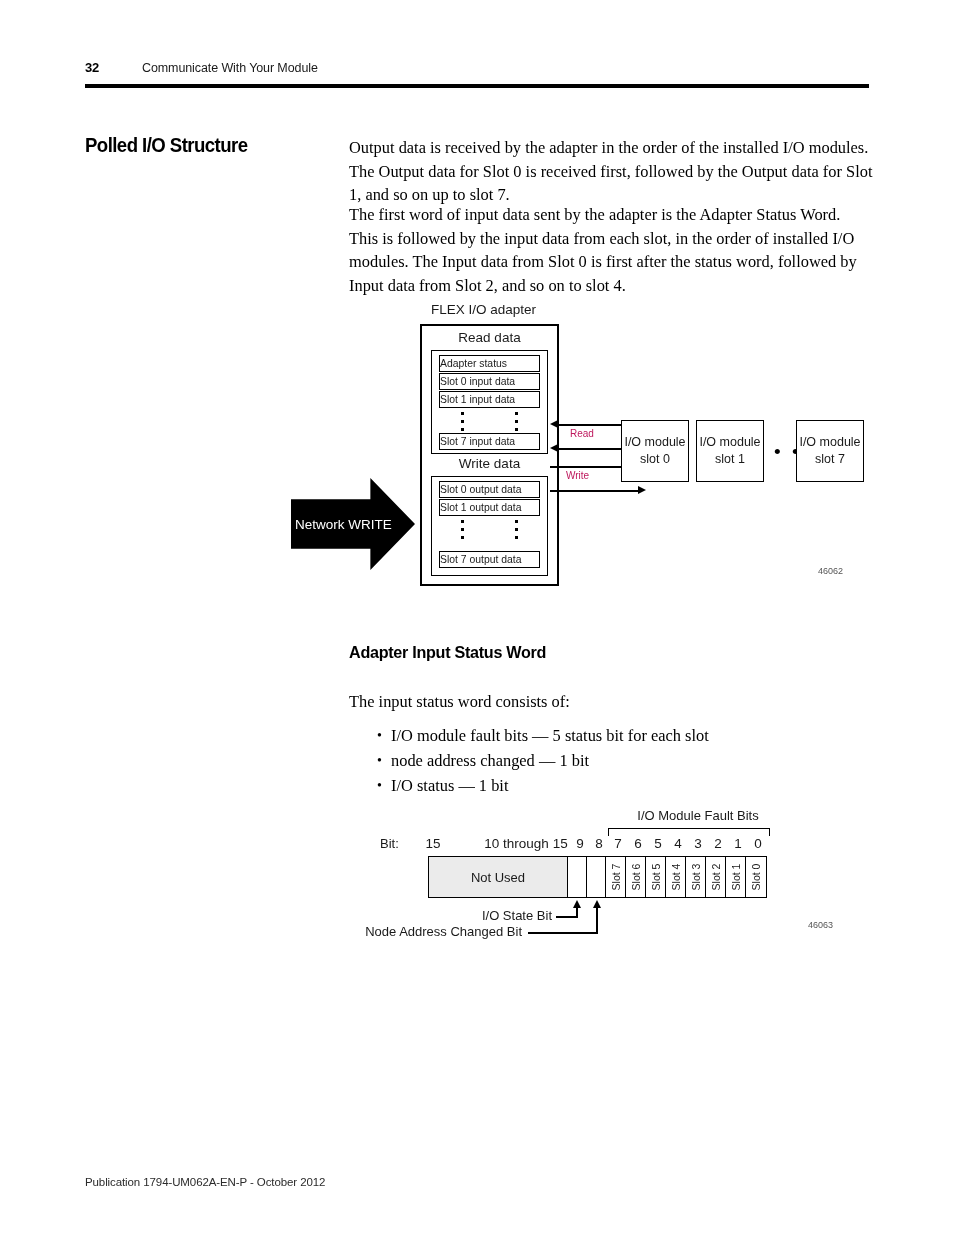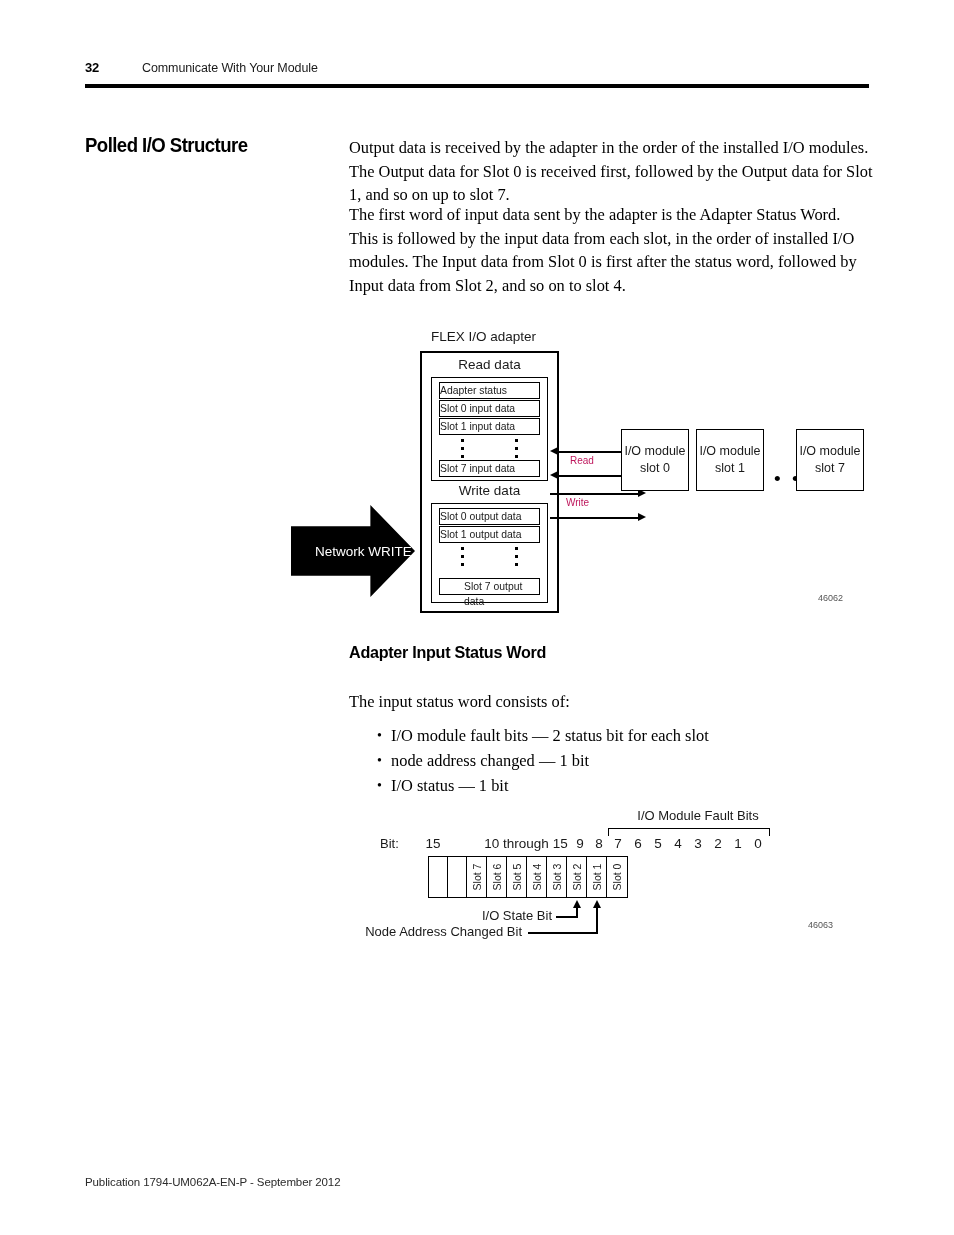--- a/index.html
+++ b/index.html
@@ -55,21 +55,20 @@
     text-align: left;
   }
   #para-1 { top: 136px; }
   #para-2 { top: 203px; }
 
   
   #diagram-polled-io {
     position: absolute; left: 285px; top: 298px;
     width: 600px; height: 300px;
     font-family: "Liberation Sans", sans-serif;
-    margin-top: 27px;
   }
   #flex-adapter-caption {
     position: absolute; left: 146px; top: 4px;
     font-size: 13.5px; color: #1a1a1a;
   }
   #adapter-outer-box {
     position: absolute; left: 135px; top: 26px;
     width: 139px; height: 262px;
     border: 2px solid #000; background: #fff;
     box-sizing: border-box;
@@ -120,40 +119,40 @@
     display: flex; align-items: center;
   }
   #network-read-arrow {
     left: 6px; top: 54px; width: 124px; height: 92px;
     clip-path: polygon(0% 50%, 36% 0%, 36% 23%, 100% 23%, 100% 77%, 36% 77%, 36% 100%);
     justify-content: flex-end; padding-right: 8px; box-sizing: border-box;
   }
   #network-write-arrow {
     left: 6px; top: 180px; width: 124px; height: 92px;
     clip-path: polygon(100% 50%, 64% 0%, 64% 23%, 0% 23%, 0% 77%, 64% 77%, 64% 100%);
-    justify-content: flex-start; padding-left: 24px; box-sizing: border-box;
+    justify-content: flex-start; padding-left: 4px; box-sizing: border-box;
   }
 
   
   #connector-area { position: absolute; left: 265px; top: 120px; width: 90px; height: 80px; }
   .hline { position: absolute; height: 1.6px; background: #000; }
   .arrow-left, .arrow-right {
     position: absolute; width: 0; height: 0;
     border-top: 4.5px solid transparent;
     border-bottom: 4.5px solid transparent;
   }
   .arrow-left  { border-right: 8px solid #000; }
   .arrow-right { border-left: 8px solid #000; }
   .rw-label {
     position: absolute; font-size: 10px; color: #be185d; background: #fff;
     padding: 0 2px;
   }
 
   .io-module-box {
-    position: absolute; top: 104px;
+    position: absolute; top: 122px;
     width: 68px; height: 62px;
     border: 1.8px solid #000; box-sizing: border-box; background: #fff;
     font-size: 12.5px; color: #1a1a1a;
     display: flex; flex-direction: column; align-items: center; justify-content: center;
     line-height: 17px;
   }
   #io-module-ellipsis {
     position: absolute; left: 489px; top: 143px;
     font-size: 19px; letter-spacing: 3px; color: #000;
   }
@@ -315,21 +314,21 @@
         <i></i>
         <i></i>
       </div>
     <div class="dots-col" style="left:76px; top:0;">
         <i></i>
         <i></i>
         <i></i>
       </div>
   </div>
 
-  <div class="data-cell" style="left:154px; top:253px;padding-left:24px;">Slot 7 output data</div>
+  <div class="data-cell" style="left:154px; top:253px;">Slot 7 output data</div>
 
   <div class="net-arrow" id="network-write-arrow">
     <span>Network WRITE</span>
   </div>
 
   <div id="connector-area">
     <div class="hline" style="left:8px;  top:6px;  width:88px;"></div>
     <div class="arrow-left" style="left:0px;  top:2px;"></div>
     <div class="hline" style="left:8px;  top:30px; width:88px;"></div>
     <div class="arrow-left" style="left:0px;  top:26px;"></div>
@@ -355,21 +354,21 @@
     <span>slot 7</span>
   </div>
 
   <div id="figure-label-1">46062</div>
 </div>
 
 <div id="subsection-heading">Adapter Input Status Word</div>
 <div class="body-col para" id="para-3">The input status word consists of:</div>
 
 <ul id="bullet-list">
-  <li>I/O module fault bits — 2 status bit for each slot</li>
+  <li>I/O module fault bits — 5 status bit for each slot</li>
   <li>node address changed — 1 bit</li>
   <li>I/O status — 1 bit</li>
 </ul>
 
 <div id="diagram-status-word">
 
   <div id="fault-bits-caption">I/O Module Fault Bits</div>
   <div id="fault-bits-bracket"></div>
 
   <div id="bit-word-label">Bit:</div>
@@ -381,20 +380,21 @@
   <div class="bit-num" style="left:228px; width:20px;">7</div>
   <div class="bit-num" style="left:248px; width:20px;">6</div>
   <div class="bit-num" style="left:268px; width:20px;">5</div>
   <div class="bit-num" style="left:288px; width:20px;">4</div>
   <div class="bit-num" style="left:308px; width:20px;">3</div>
   <div class="bit-num" style="left:328px; width:20px;">2</div>
   <div class="bit-num" style="left:348px; width:20px;">1</div>
   <div class="bit-num" style="left:368px; width:20px;">0</div>
 
   <div id="bitmap-row">
+    <div id="cell-not-used">Not Used</div>
     <div class="cell-single"></div>
     <div class="cell-single"></div>
     <div class="cell-slot">
         <span>Slot 7</span>
       </div>
     <div class="cell-slot">
         <span>Slot 6</span>
       </div>
     <div class="cell-slot">
         <span>Slot 5</span>
@@ -422,13 +422,13 @@
   <div class="callout-label" style="left:36px; top:100px; width:136px;">I/O State Bit</div>
 
   <div class="callout-arrow-up" style="left:213px; top:92px;"></div>
   <div class="vline" style="left:216px; top:100px; height:26px;"></div>
   <div class="hline" style="left:148px; top:124px; width:70px; height:1.8px; background:#000; position:absolute;"></div>
   <div class="callout-label" style="left:-50px; top:116px; width:192px;">Node Address Changed Bit</div>
 
   <div id="figure-label-2">46063</div>
 </div>
 
-<div id="footer-publication">Publication 1794-UM062A-EN-P - September 2012</div>
+<div id="footer-publication">Publication 1794-UM062A-EN-P - October 2012</div>
 
 </body></html>

